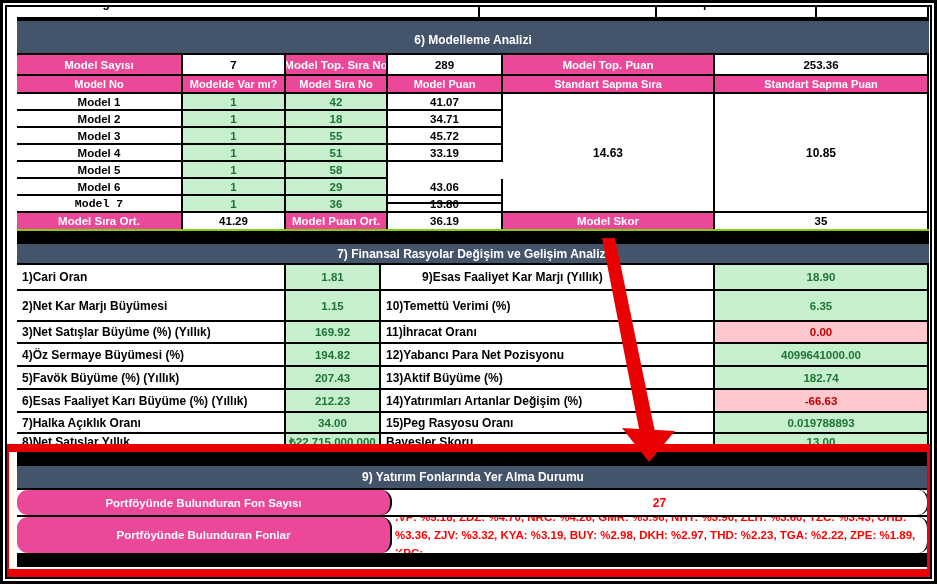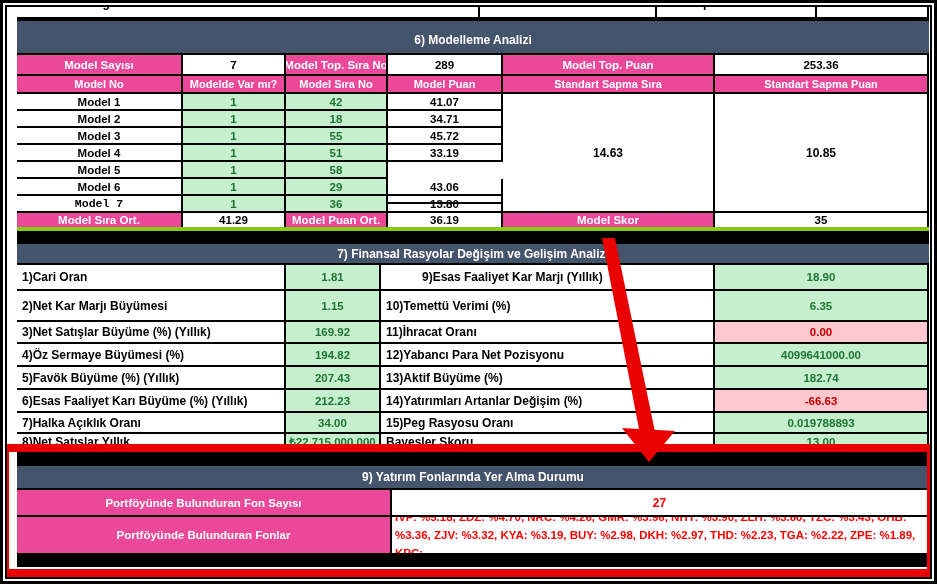--- a/index.html
+++ b/index.html
@@ -30,26 +30,26 @@
            display:flex;align-items:flex-end;justify-content:center;
            padding-bottom:6px;box-sizing:border-box;border-bottom:2px solid #000;}
   .sechead.short{height:21px;align-items:center;padding-bottom:0;}
   
   .grid6{grid-template-columns:166px 103px 102px 115px 212px 214px;}
   .sumrow{height:21px;font-size:11.5px;border-bottom:2px solid #000;}
   .headrow{height:18px;font-size:11px;border-bottom:2px solid #000;}
   .modelgrid{display:grid;grid-template-columns:166px 103px 102px 115px 212px 214px;
              grid-template-rows:repeat(7,17px);font-size:11.5px;}
   .modelgrid .cell{border-bottom:2px solid #000;}
-  .ortrow{height:18px;font-size:11.5px;border-bottom:4px solid #84cc16;}
+  .ortrow{height:18px;font-size:11.5px;border-bottom:2px solid #84cc16;}
   .fingrid{display:grid;grid-template-columns:269px 95px 334px 214px;
            grid-template-rows:26px 31px 22px 23px 23px 23px 21px 17px;font-size:12px;}
   .fingrid .cell{border-bottom:2px solid #000;}
   .botgrid{grid-template-columns:375px 537px;border-bottom:2px solid #000;}
-  .botgrid .cell{border-bottom:0;}
+  .botgrid .cell{border-bottom:0;border-radius:11px;}
   .fonlar-text{white-space:normal;text-align:left;line-height:18px;font-size:11.5px;
                color:#FF0000;padding:0 3px;}
   .rednum{color:#FF0000;font-size:12px;}
   
   .arrow-svg{position:absolute;left:0;top:0;z-index:3;pointer-events:none;}
   .redbox{position:absolute;left:1px;top:444px;width:934px;height:133px;
           border:8px solid #E90000;box-sizing:border-box;z-index:4;pointer-events:none;}
 </style>
 </head>
 <body>

